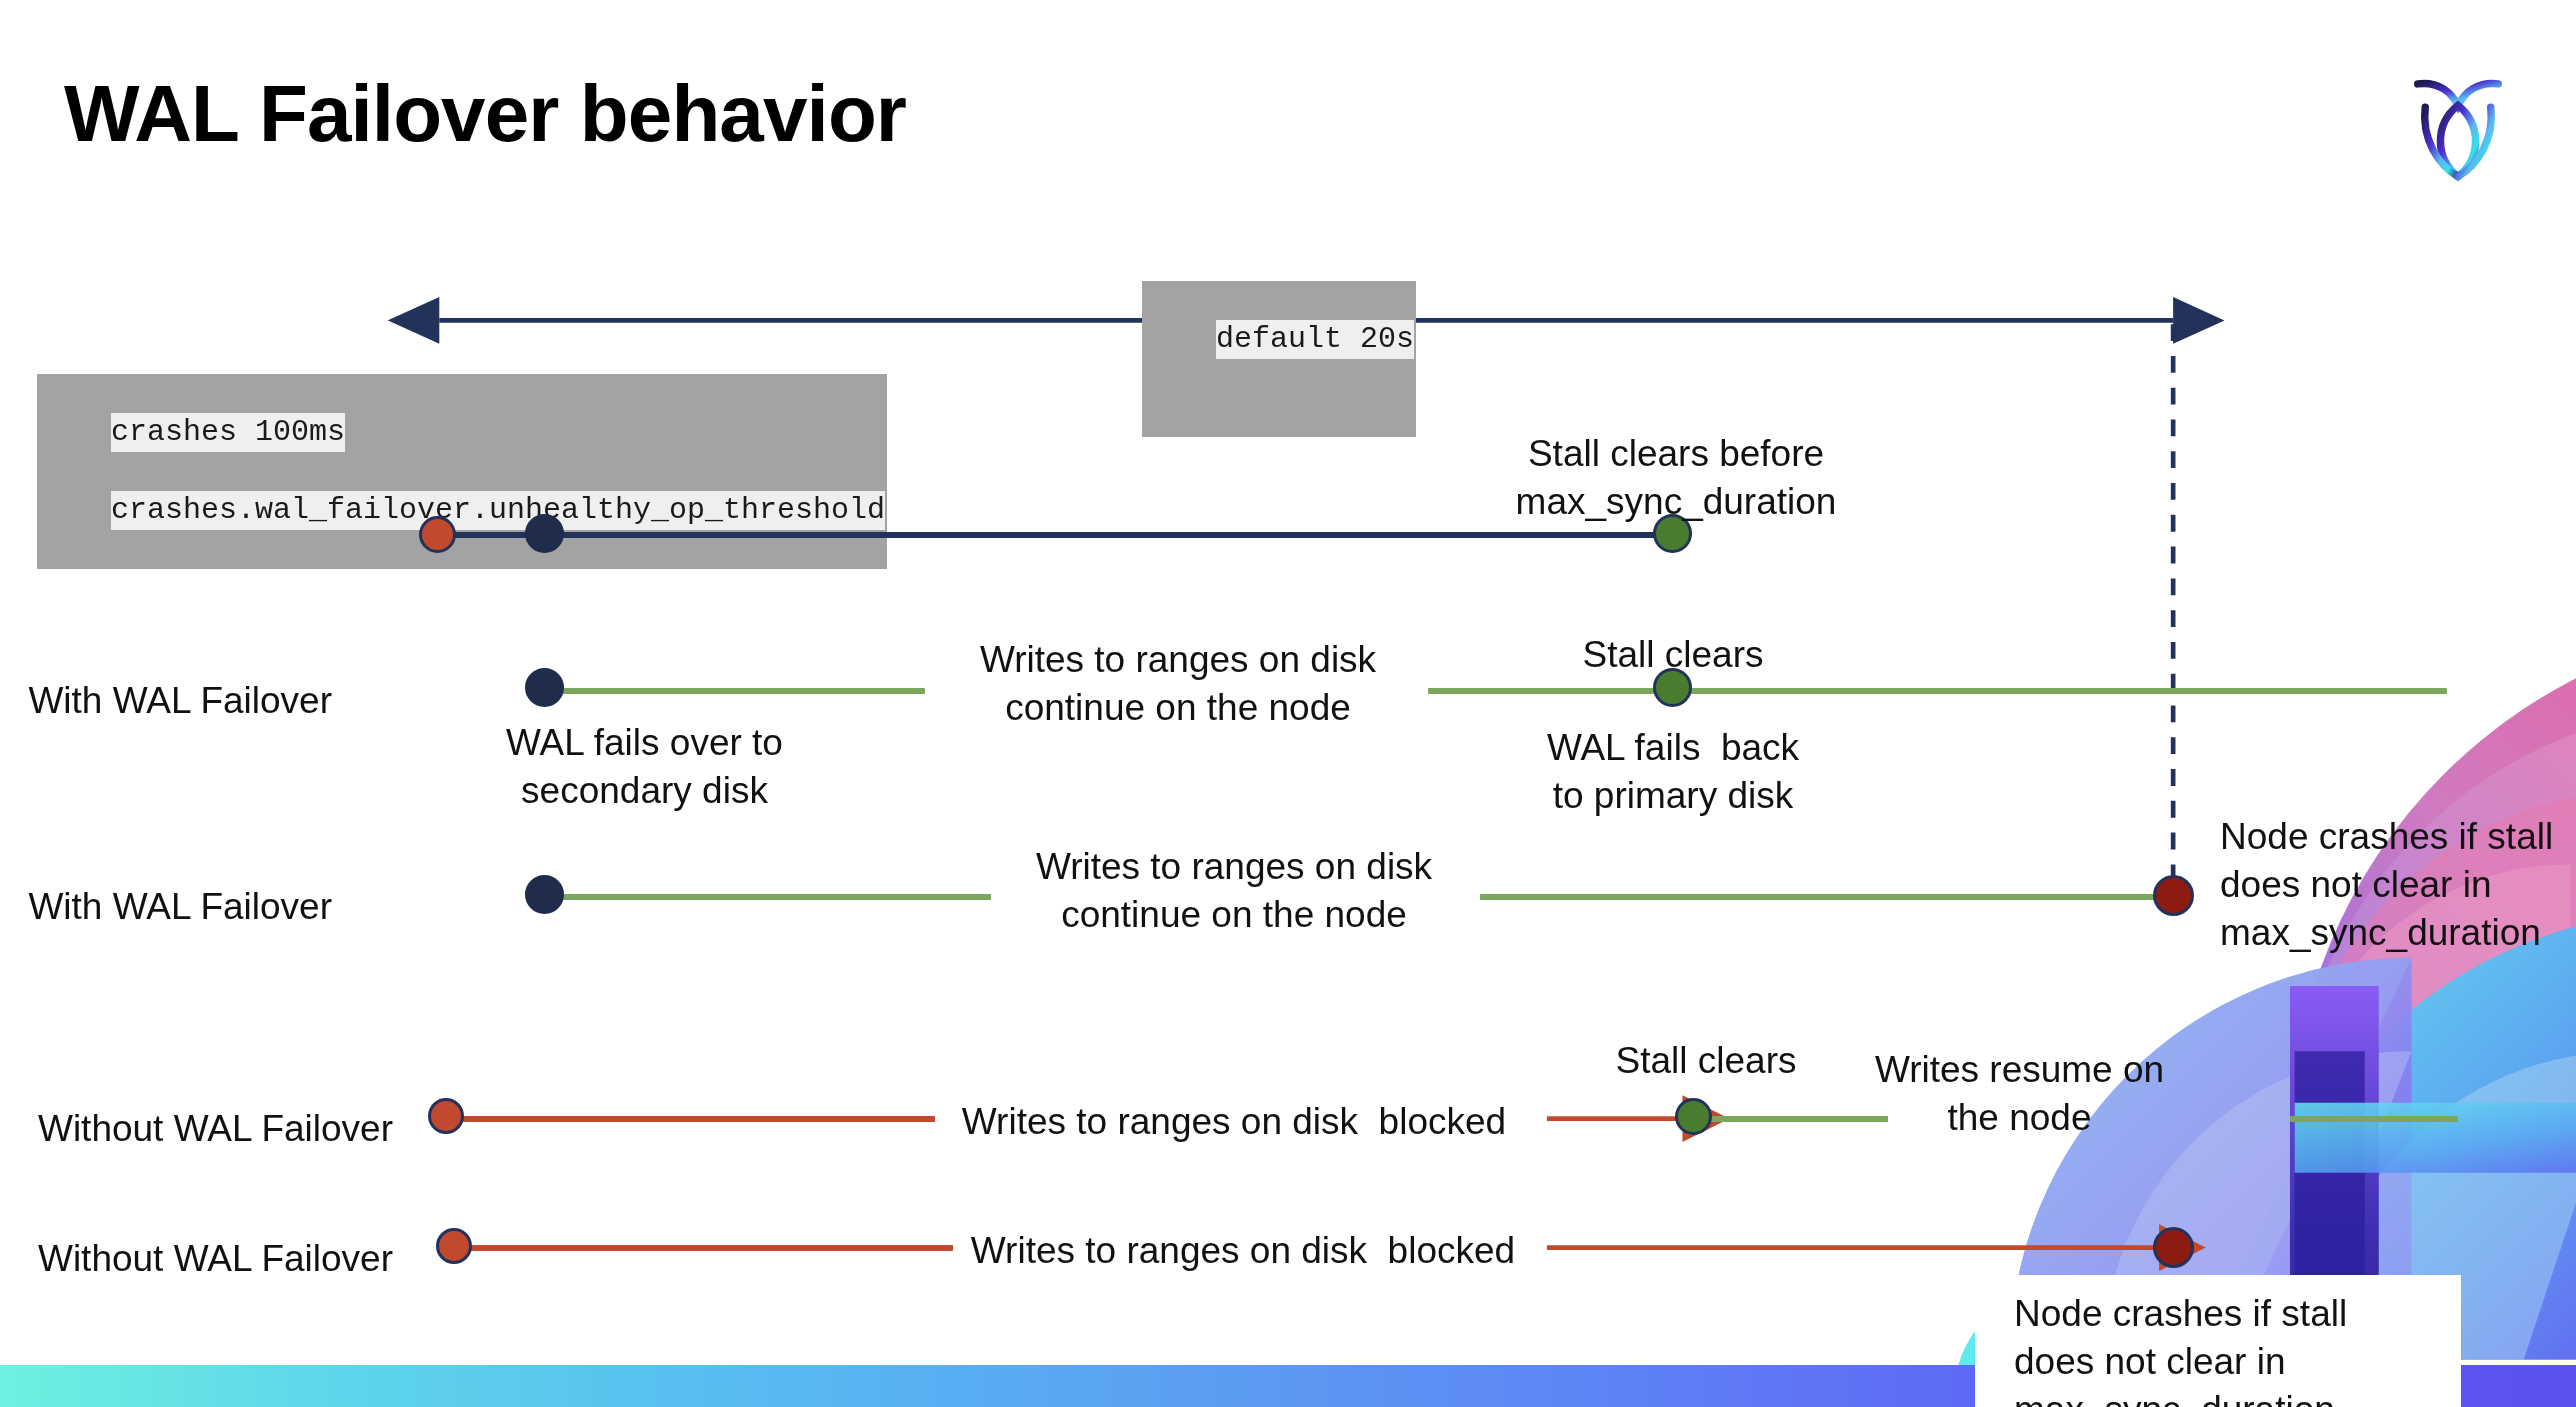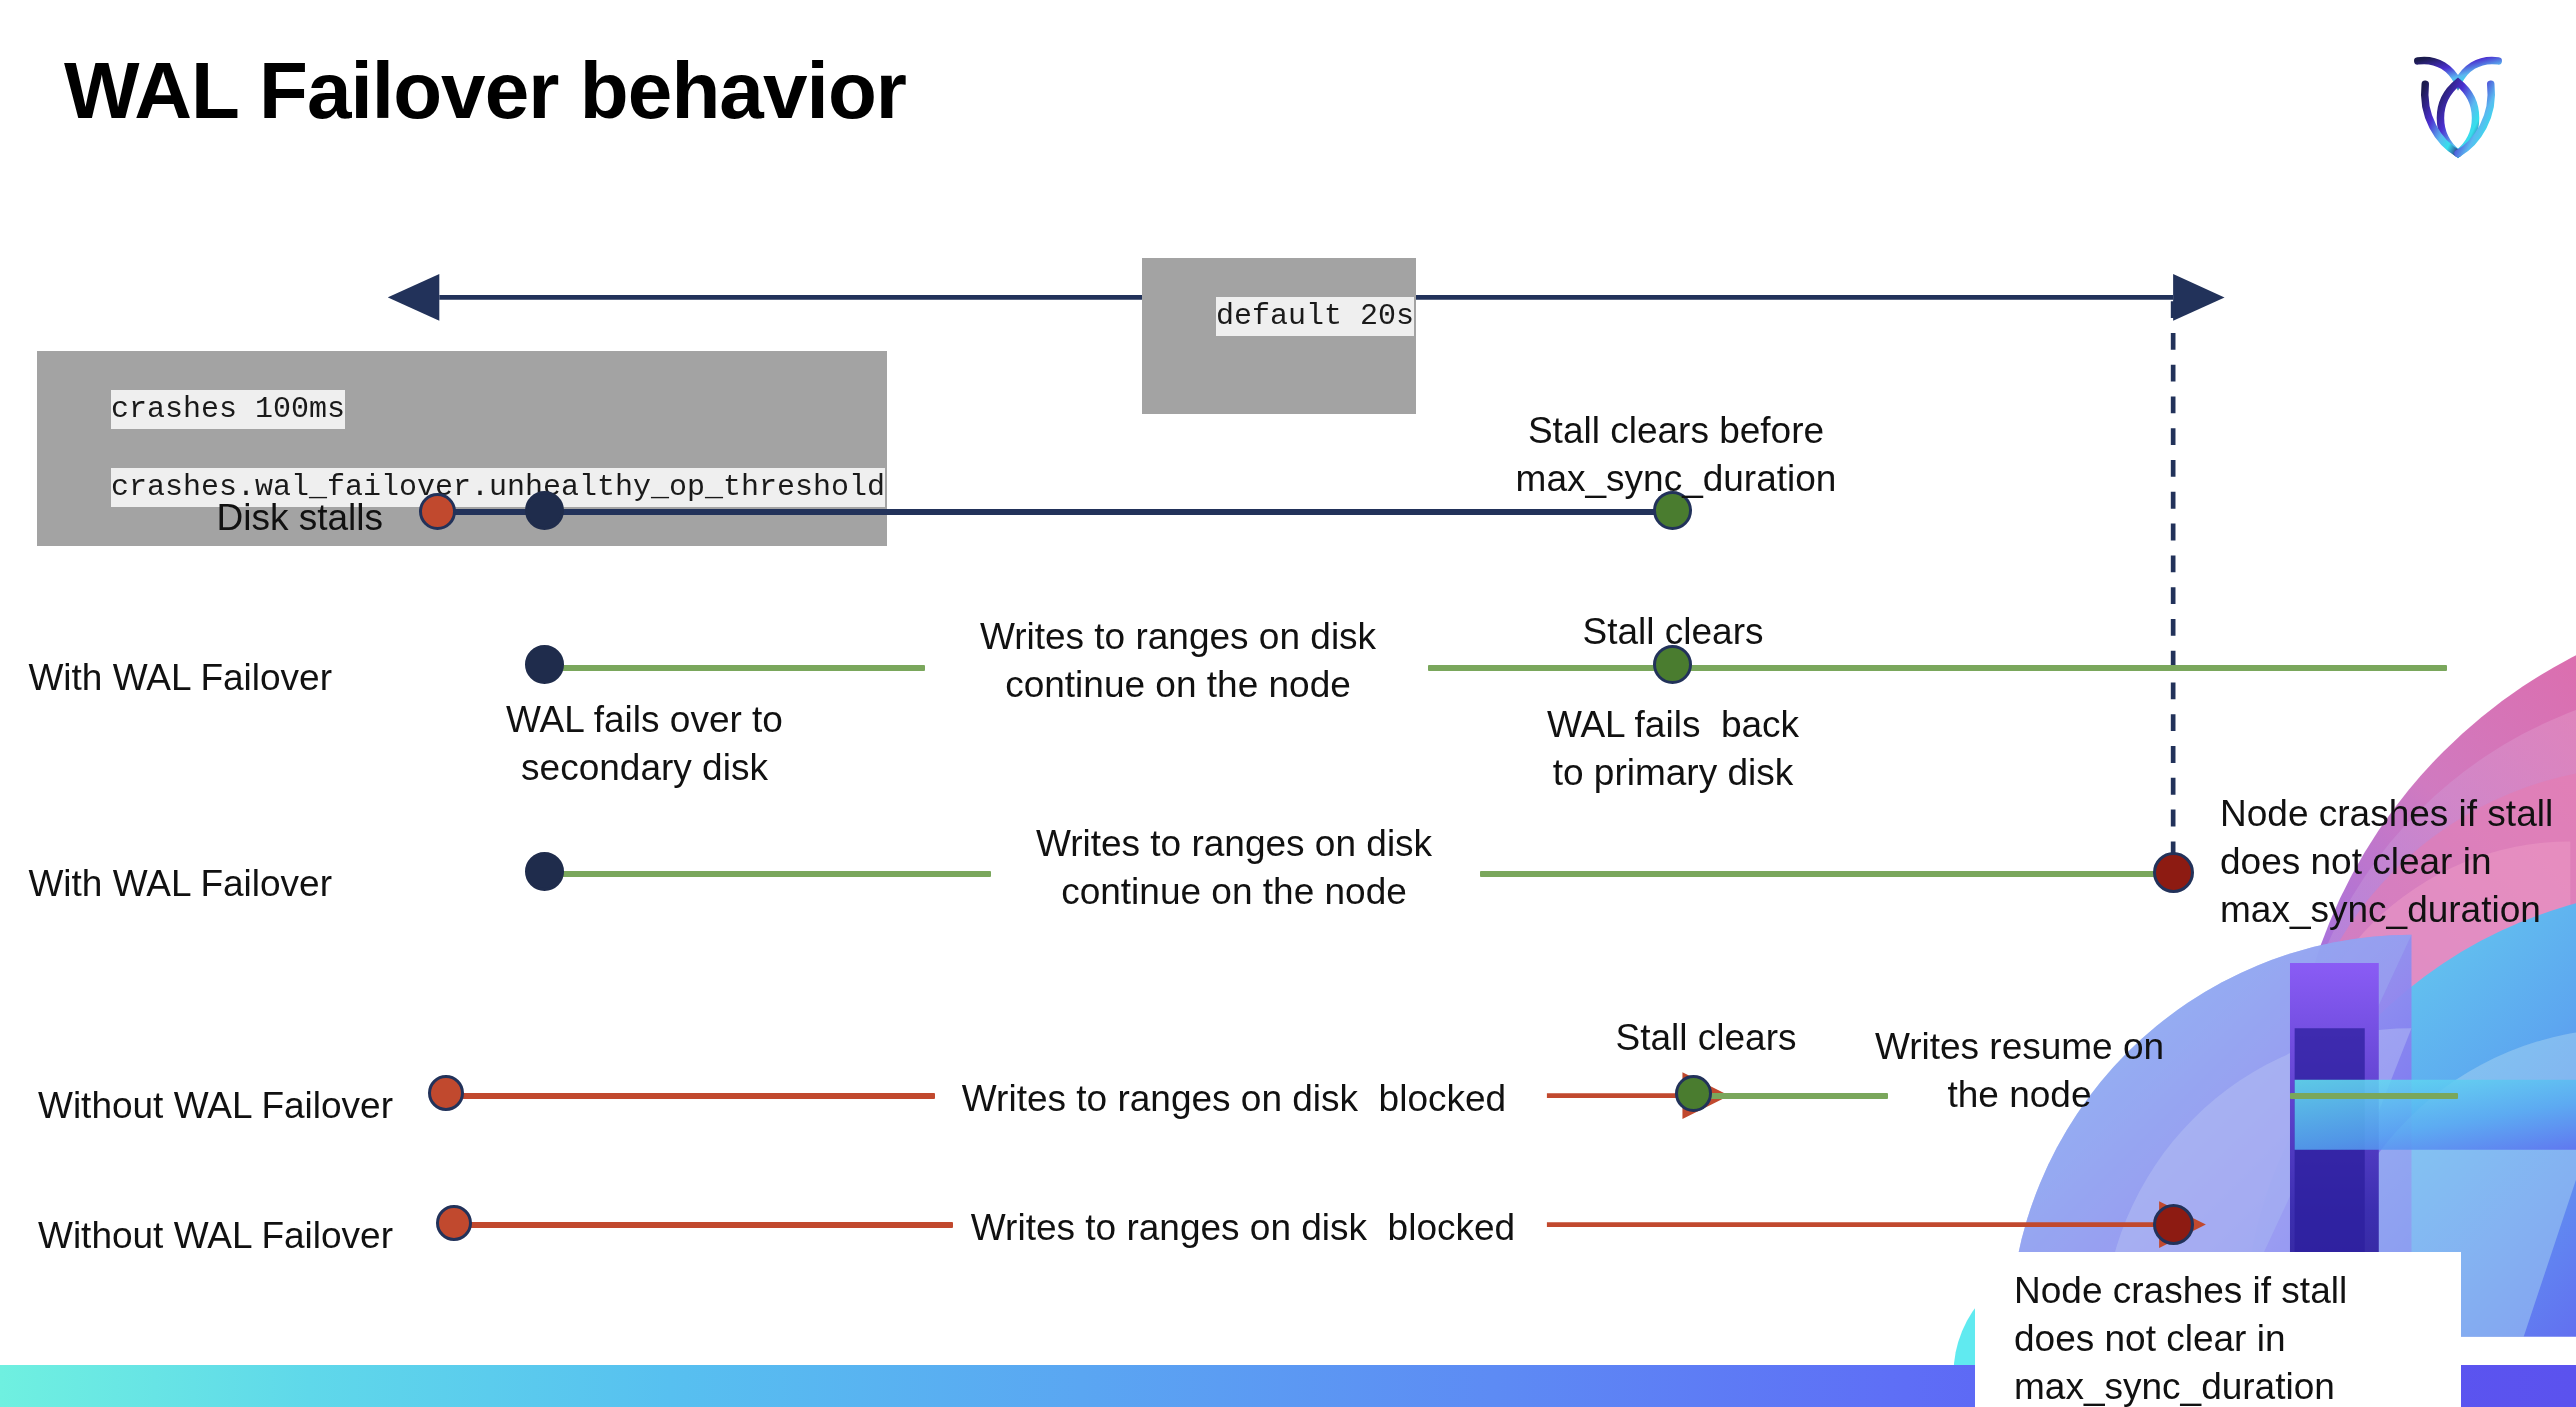--- a/index.html
+++ b/index.html
@@ -3,21 +3,21 @@
 <meta charset="utf-8">
 <style>
   html,body{margin:0;padding:0;}
   body{
     width:2576px;height:1408px;
     background:#ffffff;
     font-family:"Liberation Sans", sans-serif;
     overflow:hidden;
     position:relative;
   }
-  .slide{position:absolute;inset:0;overflow:hidden;background:#fff;}
+  .slide{position:absolute;inset:0;overflow:hidden;background:#fff;margin-top:23px;}
 
   
   .title{
     position:absolute;left:64px;top:45px;
     font-size:80px;font-weight:bold;color:#000;
     letter-spacing:-0.9px;
     white-space:nowrap;
   }
 
   
@@ -184,21 +184,20 @@
 
   <div class="code" style="left:1142px;top:258px;">
     <span>default 20s</span><br>
   </div>
 
   <div class="code" style="left:37px;top:351px;">
     <span>crashes 100ms</span><br>
     <span>crashes.wal_failover.unhealthy_op_threshold</span>
   </div>
 
-  <div class="lbl rgt" style="left:0px;top:494px;width:383px;">Disk stalls</div>
 
   <div class="hline navy" style="left:439px;top:509px;width:1236px;"></div>
 
   <div class="dot orange" style="left:419px;top:493px;width:37px;height:37px;"></div>
   <div class="dot navy" style="left:525px;top:491px;width:39px;height:39px;"></div>
   <div class="dot green" style="left:1653px;top:491px;width:39px;height:39px;"></div>
 
   <div class="lbl ctr" style="left:1475px;top:407px;width:402px;">Stall clears before
 max_sync_duration</div>
 

